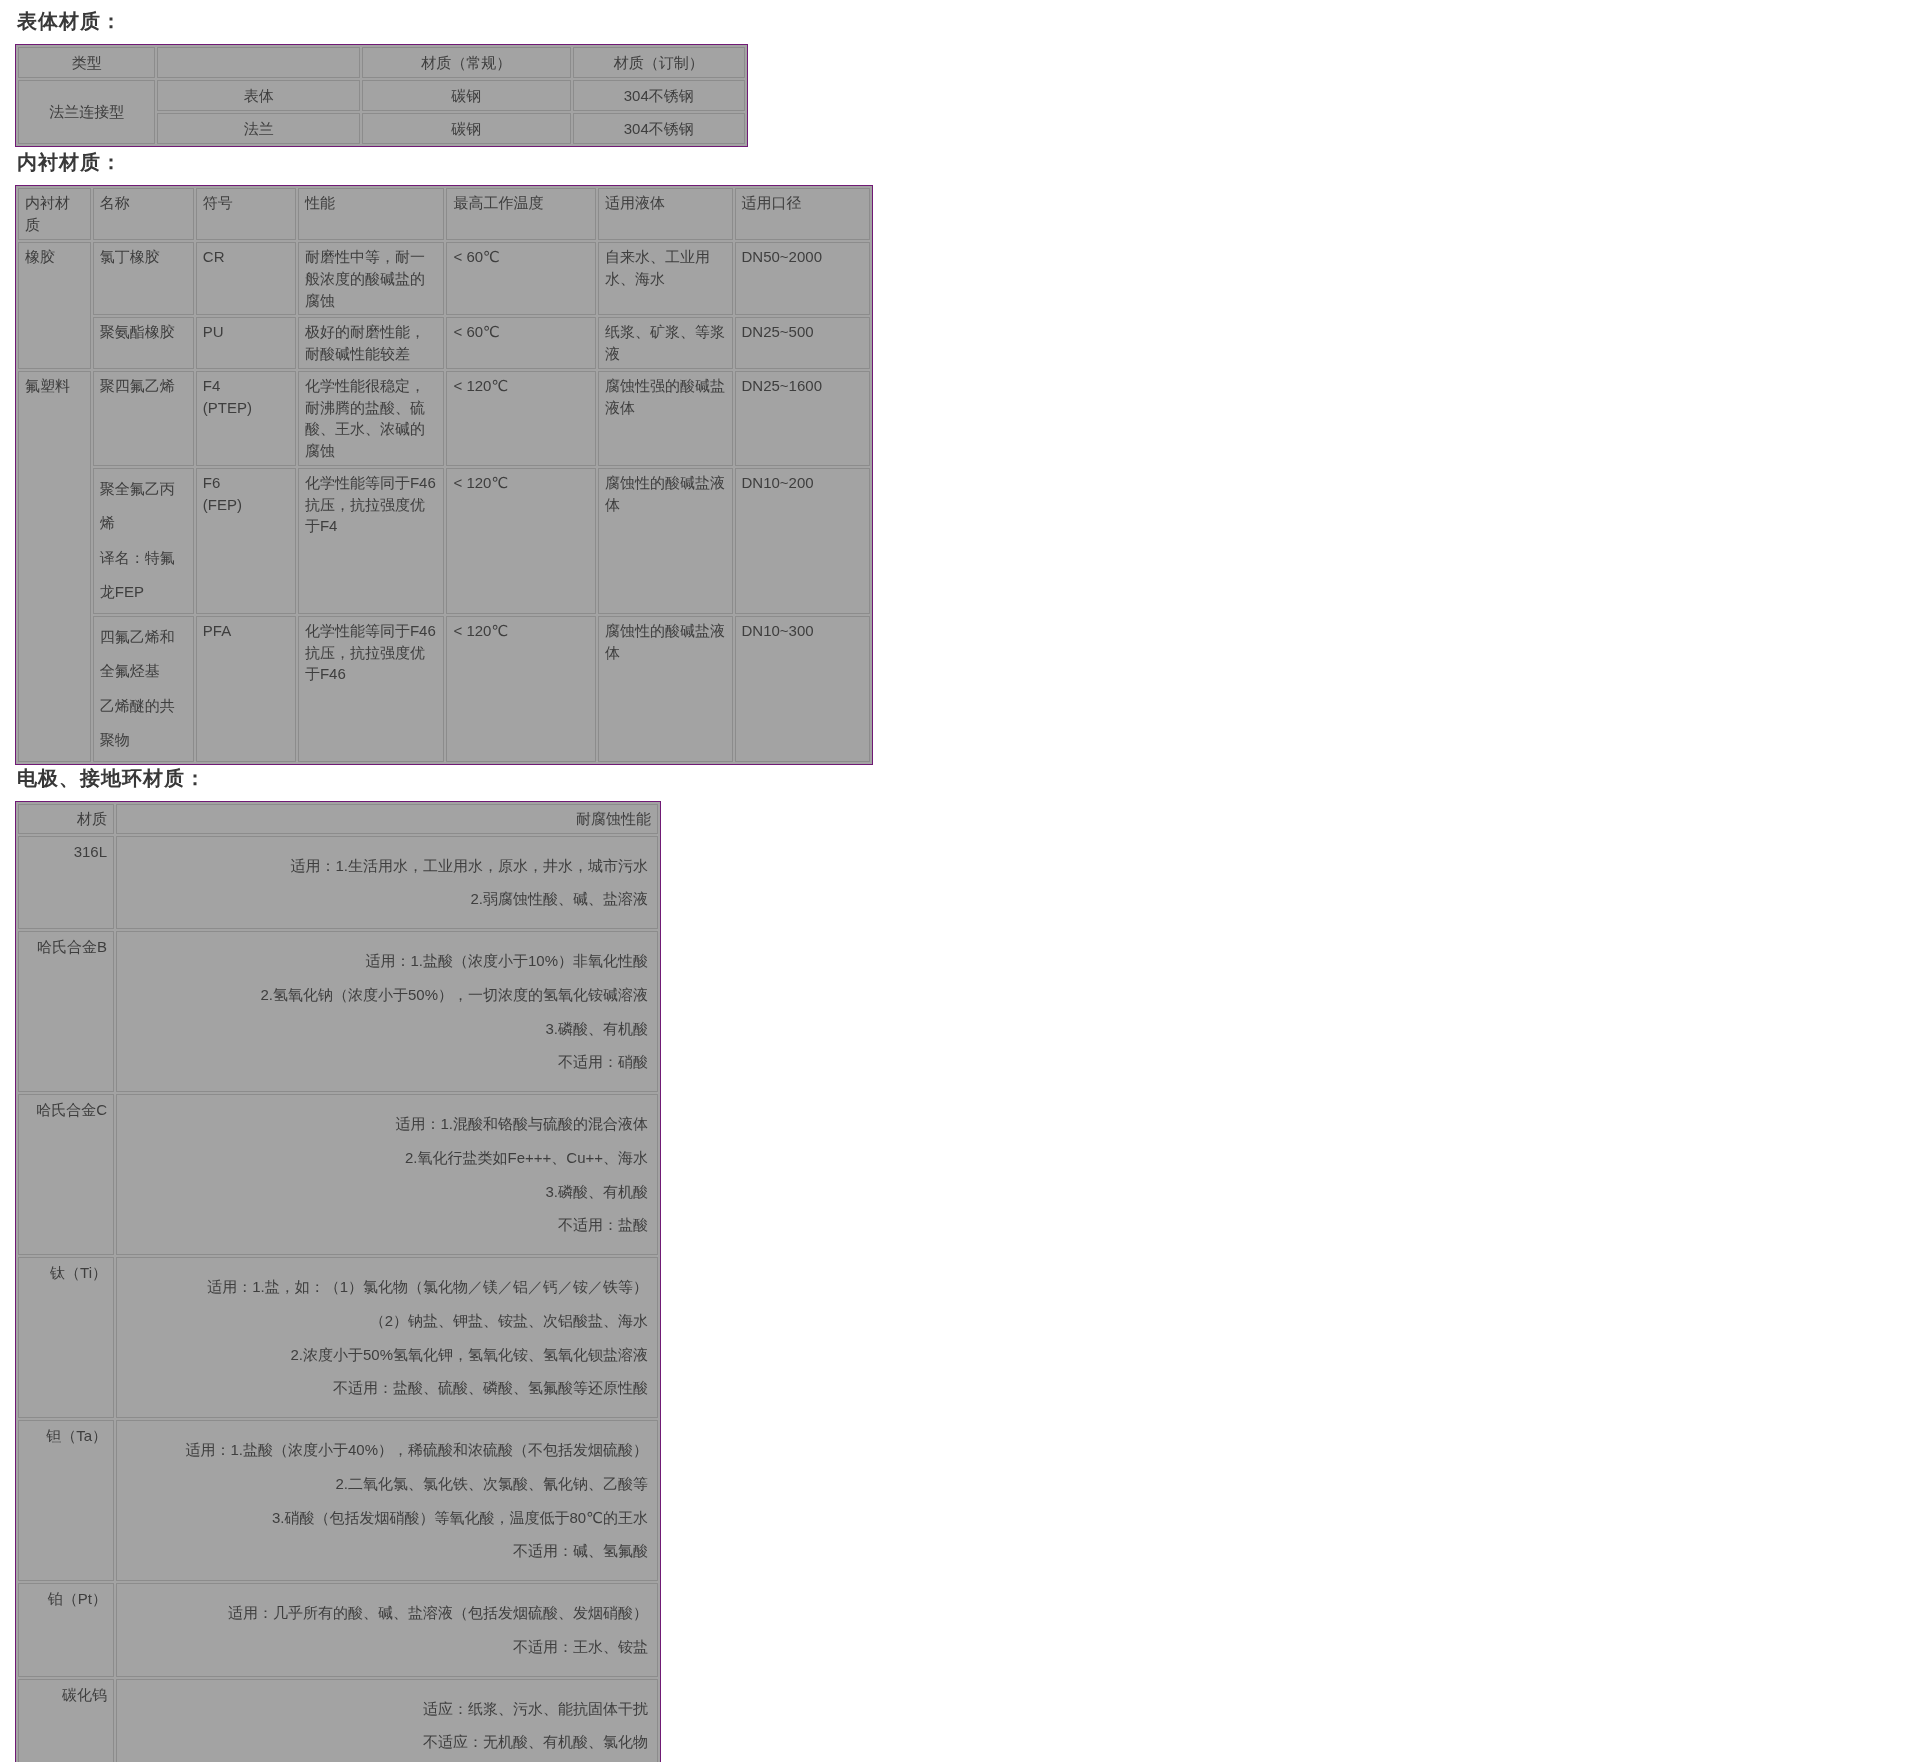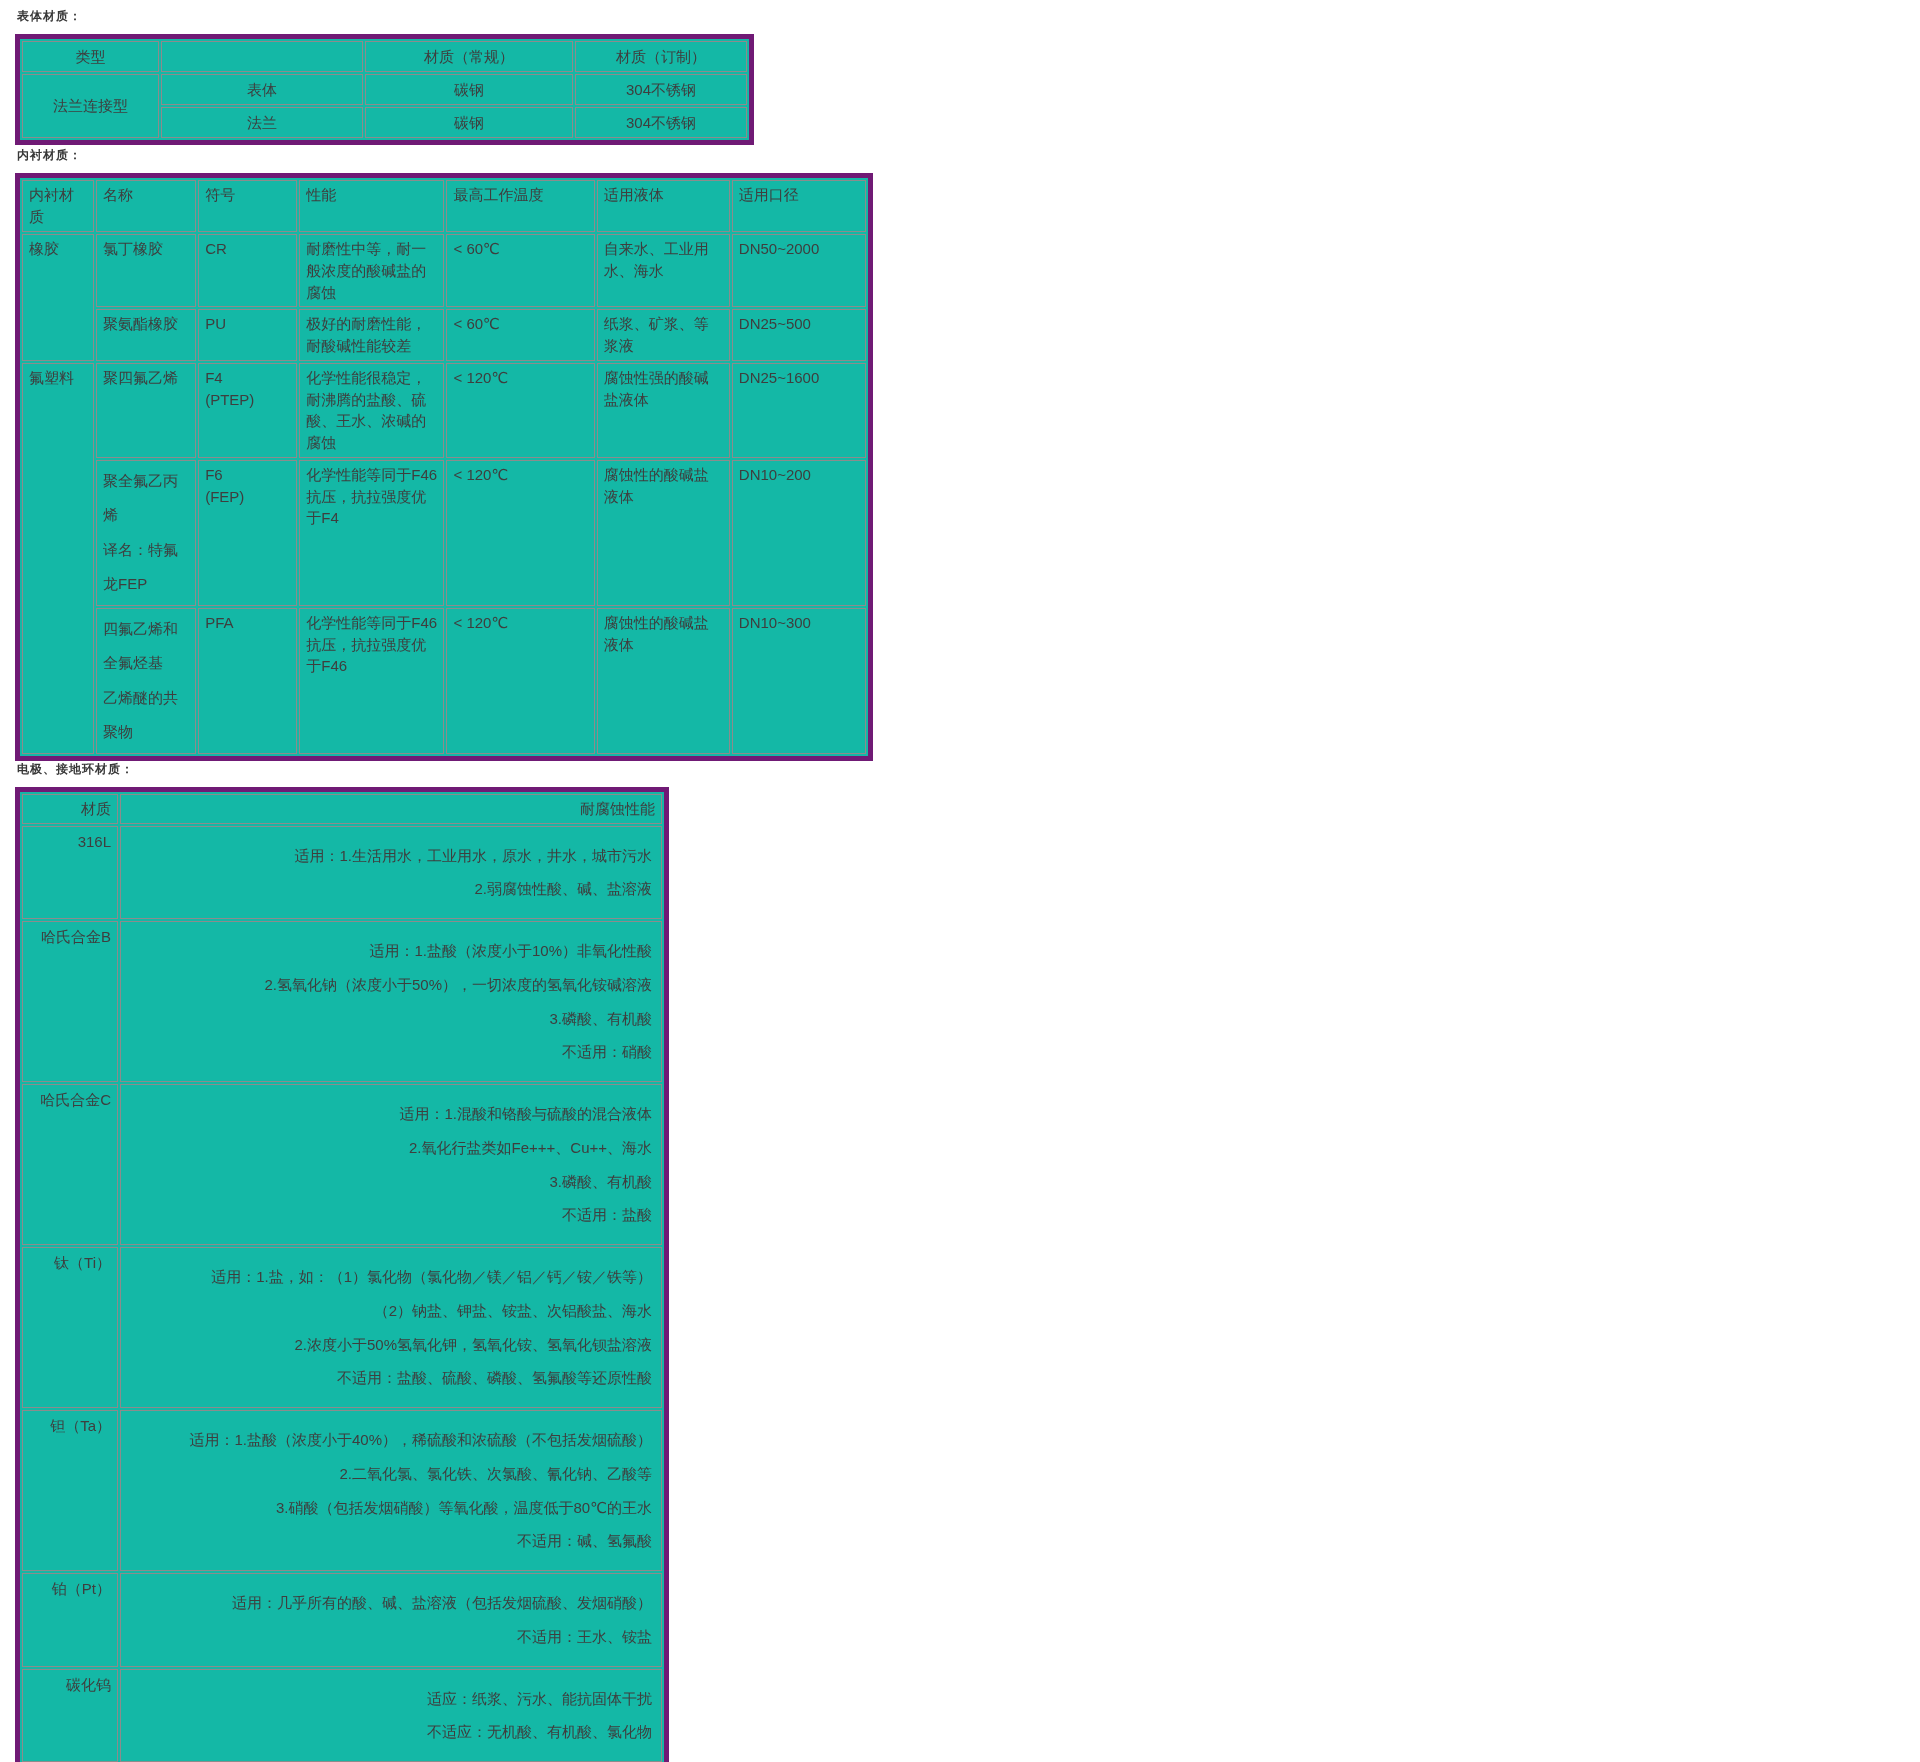--- a/index.html
+++ b/index.html
@@ -2,23 +2,23 @@
 <html><head>
 <meta charset="utf-8">
 <style>
   html,body{margin:0;padding:0;}
   body{
     width:1920px;height:1762px;background:#ffffff;overflow:hidden;
     font-family:"Liberation Sans","DejaVu Sans",sans-serif;
     color:#3e3e3e;
   }
   .content{padding:8px 0 0 15px;width:900px;}
-  .sec-title{font-size:12px;font-weight:700;margin:0 0 9px 2px;letter-spacing:1px;color:#383838;}
+  .sec-title{font-size:20px;font-weight:700;margin:0 0 9px 2px;letter-spacing:1px;color:#383838;}
   .sec-title.gap{margin-top:0;}
-  table{border-collapse:separate;border-spacing:2px;border:5px solid #701a75;background:#14b8a6;table-layout:fixed;}
+  table{border-collapse:separate;border-spacing:2px;border:1px solid #701a75;background:#a3a3a3;table-layout:fixed;}
   td{border:1px solid #8c8c8c;font-size:15px;padding:3px 6px;vertical-align:top;line-height:1.45;overflow:hidden;word-break:break-all;}
   
   .t1{width:733px;margin-bottom:2px;}
   .t1 td{text-align:center;vertical-align:middle;height:27px;padding:1px 6px;}
   
   .t2{width:858px;}
   .t2 td{padding:3px 6px;}
   .t2 .hd{height:44px;margin-left:40px;}
   .pre{white-space:pre-line;}
   .airy{white-space:pre-line;line-height:2.3;}

